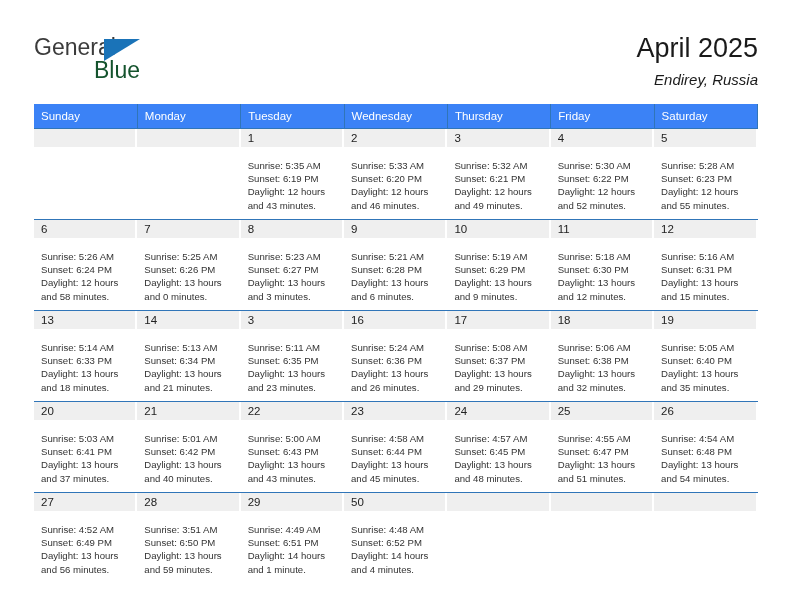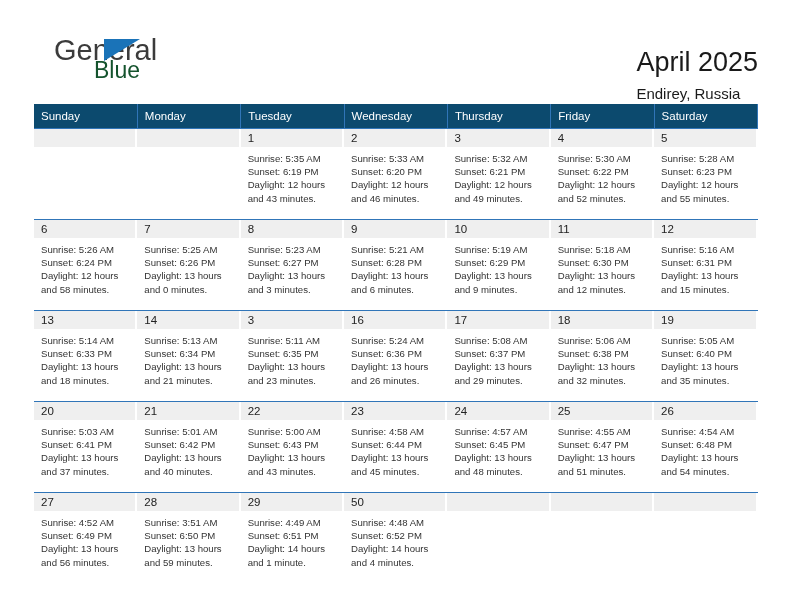--- a/index.html
+++ b/index.html
@@ -33,25 +33,24 @@
     position: absolute;
     left: 34px;
     top: 34px;
     width: 180px;
     height: 56px;
   }
   .logo-general {
     position: absolute;
     left: 0;
     top: 0;
-    font-size: 29px;
+    font-size: 23px;
     letter-spacing: 0px;
     color: #3b3b3b;
     font-family: "Liberation Sans", sans-serif;
-    margin-left: 20px;
   }
   .logo-triangle {
     position: absolute;
     left: 70px;
     top: 5px;
     width: 0;
     height: 0;
     border-left: 36px solid #1a73b8;
     border-bottom: 22px solid transparent;
   }
@@ -60,48 +59,50 @@
     left: 60px;
     top: 23px;
     font-size: 23px;
     color: #14532d;
     font-family: "Liberation Sans", sans-serif;
   }
 
   .title-block {
     position: absolute;
     right: 34px;
-    top: 46px;
+    top: 32px;
+    text-align: right;
   }
   .cal-title {
     font-size: 27px;
     color: #1a1a1a;
     font-weight: normal;
     line-height: 32px;
     white-space: nowrap;
   }
   .cal-subtitle {
     margin-top: 7px;
     font-size: 15px;
     color: #1a1a1a;
     line-height: 18px;
     white-space: nowrap;
+    font-style: italic;
   }
 
   
   .calendar {
     position: absolute;
     left: 34px;
     top: 104px;
     width: 724px;
     border-collapse: collapse;
     table-layout: fixed;
   }
   .calendar th {
-    background: #0c4a6e;
+    background: #3b82f6;
     color: #ffffff;
     font-size: 11.5px;
     font-weight: normal;
     text-align: left;
     padding: 6px 0 6px 7px;
     height: 11px;
     border-right: 1px solid #3075b8;
   }
   .calendar td {
     vertical-align: top;
@@ -124,21 +125,21 @@
     padding-left: 7px;
     font-size: 11.5px;
     color: #222222;
     box-sizing: border-box;
     border-right: 1px solid #ffffff;
   }
   .daycell.empty .daynum-band {
     background: #efefef;
   }
   .dayinfo {
-    padding: 5px 6px 0 7px;
+    padding: 12px 6px 0 7px;
     font-size: 9.6px;
     line-height: 13.2px;
     color: #333333;
   }
   .dayinfo div {
     white-space: normal;
   }
 </style>
 </head>
 <body>

